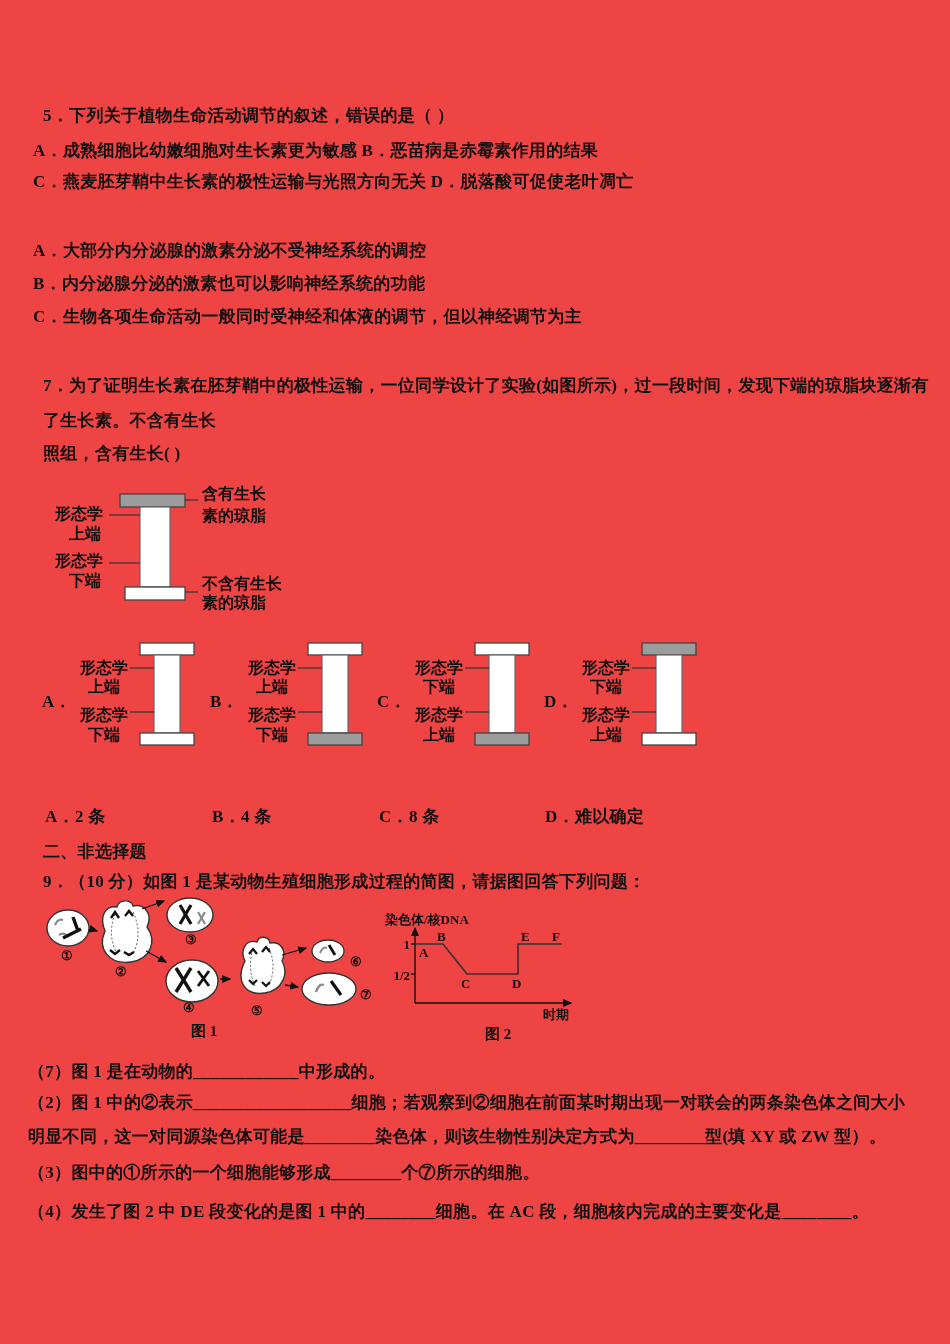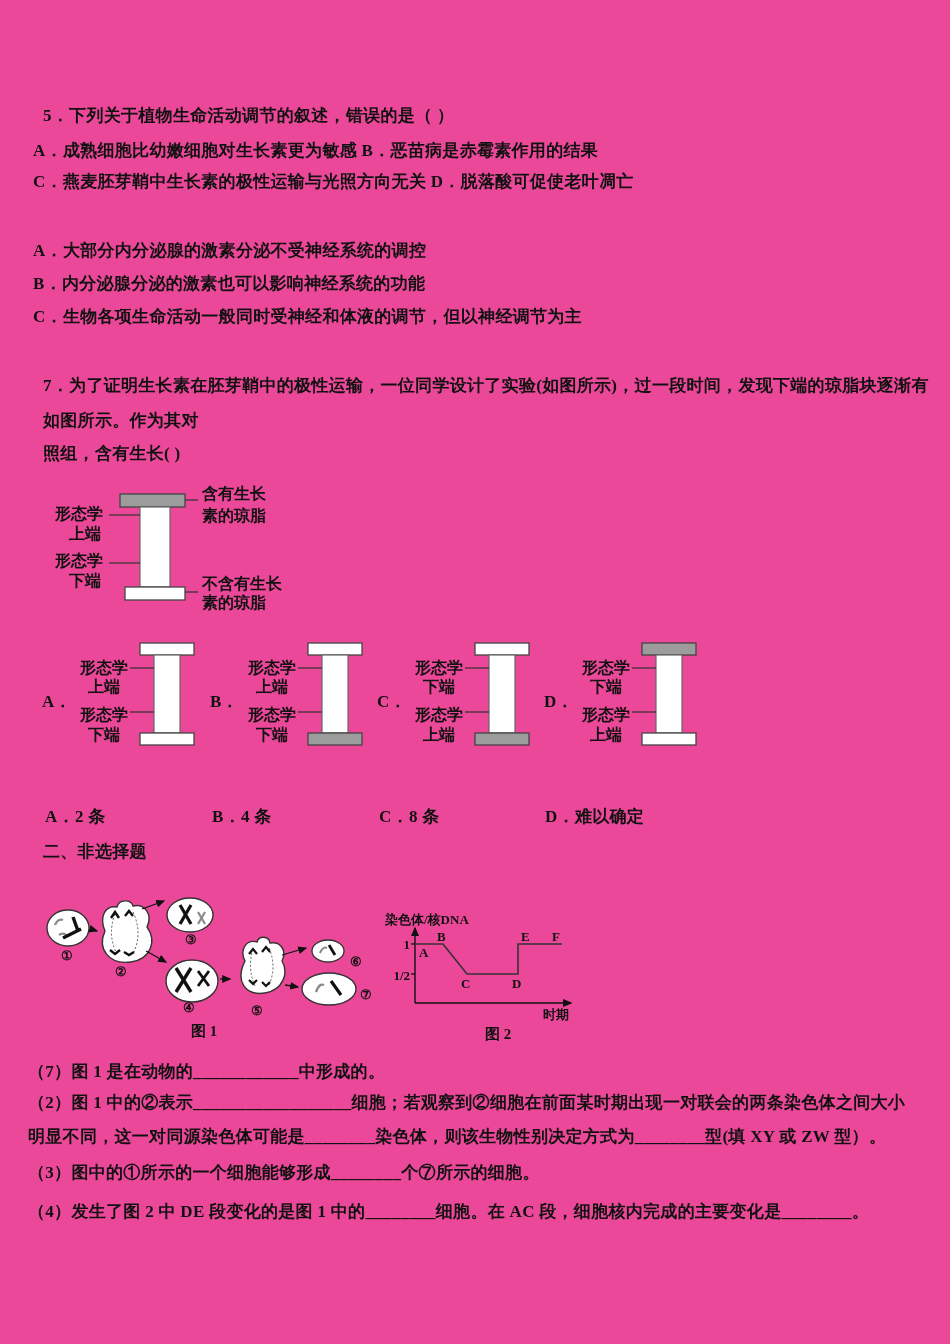--- a/index.html
+++ b/index.html
@@ -1,18 +1,18 @@
 <!DOCTYPE html>
 <html><head>
 <meta charset="utf-8">
 <style>
   * { margin:0; padding:0; box-sizing:border-box; }
   html,body { background:#ffffff; }
   .page {
-    position:relative; width:950px; height:1344px; background:#ec4899;
+    position:relative; width:950px; height:1344px; background:#ef4444;
     font-family:"Liberation Serif","DejaVu Serif",serif; color:#111111; overflow:hidden;
   }
   .tl { position:absolute; font-size:17px; font-weight:700; white-space:nowrap; letter-spacing:.3px; }
   .figabs { position:absolute; }
   svg text { font-family:"Liberation Serif","DejaVu Serif",serif; font-weight:700; fill:#111111; }
   text.lab16 { font-size:16px; }
   text.lab13 { font-size:13px; }
   text.cap { font-size:15px; }
   text.letter { font-size:17px; }
   text.circ { font-size:13px; }
@@ -24,21 +24,21 @@
 
   <div class="tl" style="left:43px;top:104px">5．下列关于植物生命活动调节的叙述，错误的是（  ）</div>
   <div class="tl" style="left:33px;top:139px">A．成熟细胞比幼嫩细胞对生长素更为敏感   B．恶苗病是赤霉素作用的结果</div>
   <div class="tl" style="left:33px;top:170px">C．燕麦胚芽鞘中生长素的极性运输与光照方向无关    D．脱落酸可促使老叶凋亡</div>
 
   <div class="tl" style="left:33px;top:239px">A．大部分内分泌腺的激素分泌不受神经系统的调控</div>
   <div class="tl" style="left:33px;top:272px">B．内分泌腺分泌的激素也可以影响神经系统的功能</div>
   <div class="tl" style="left:33px;top:305px">C．生物各项生命活动一般同时受神经和体液的调节，但以神经调节为主</div>
 
   <div class="tl" style="left:43px;top:374px">7．为了证明生长素在胚芽鞘中的极性运输，一位同学设计了实验(如图所示)，过一段时间，发现下端的琼脂块逐渐有</div>
-  <div class="tl" style="left:43px;top:409px">如图所示。作为其对</div>
+  <div class="tl" style="left:43px;top:409px">了生长素。不含有生长</div>
   <div class="tl" style="left:43px;top:442px">照组，含有生长(      )</div>
 
   <svg class="figabs" style="left:45px;top:480px" width="250" height="135" viewBox="0 0 250 135">
     <rect x="75" y="14" width="65" height="13" stroke="#444" stroke-width="1.3" fill="#9c9c9c"></rect>
     <rect x="95" y="27" width="30" height="80" fill="#ffffff" stroke="#666" stroke-width="1.2"></rect>
     <rect x="80" y="107" width="60" height="13" stroke="#444" stroke-width="1.3" fill="#ffffff"></rect>
     <line x1="64" y1="35" x2="95" y2="35" stroke="#333" stroke-width="1.2"></line>
     <line x1="64" y1="83" x2="95" y2="83" stroke="#333" stroke-width="1.2"></line>
     <line x1="140" y1="20" x2="153" y2="20" stroke="#333" stroke-width="1.2"></line>
     <line x1="140" y1="112" x2="153" y2="112" stroke="#333" stroke-width="1.2"></line>
@@ -103,20 +103,21 @@
     <text class="lab16" x="64" y="87" text-anchor="middle">形态学</text>
     <text class="lab16" x="64" y="107" text-anchor="middle">上端</text>
   </svg>
 
   <div class="tl" style="left:45px;top:805px">A．2 条</div>
   <div class="tl" style="left:212px;top:805px">B．4 条</div>
   <div class="tl" style="left:379px;top:805px">C．8 条</div>
   <div class="tl" style="left:545px;top:805px">D．难以确定</div>
 
   <div class="tl" style="left:43px;top:840px">二、非选择题</div>
+  <div class="tl" style="left:43px;top:870px">9．（10 分）如图 1 是某动物生殖细胞形成过程的简图，请据图回答下列问题：</div>
 
   <svg class="figabs" style="left:35px;top:893px" width="355" height="152" viewBox="0 0 355 152">
     <defs>
       <marker id="ah1" markerWidth="7" markerHeight="6" refX="6" refY="3" orient="auto">
         <path d="M0,0 L7,3 L0,6 Z" fill="#111"></path>
       </marker>
     </defs>
 
     <ellipse cx="33" cy="35" rx="21" ry="18" fill="#ffffff" stroke="#333" stroke-width="1.4"></ellipse>
     <path d="M20,32 q3,-7 8,-5" fill="none" stroke="#8a8a8a" stroke-width="2.2"></path>

